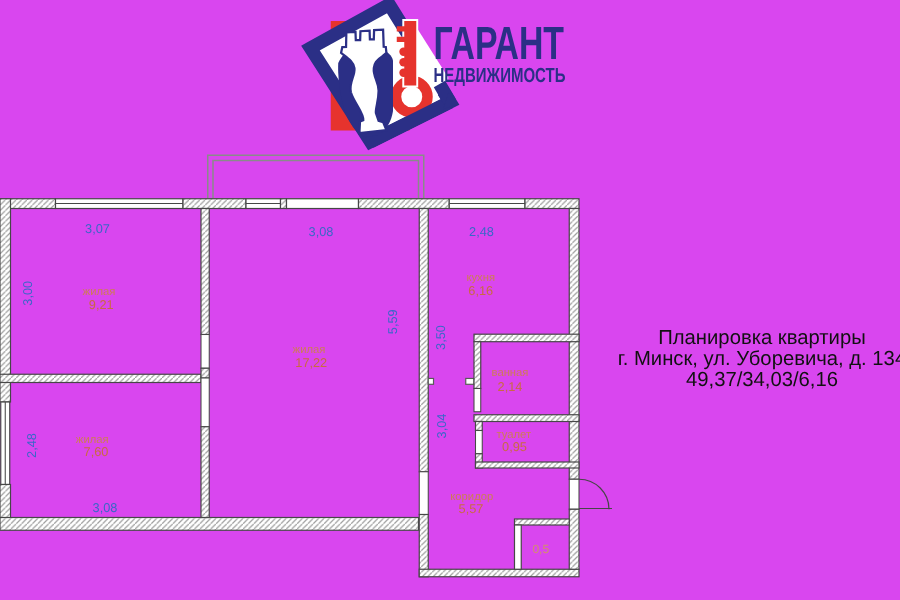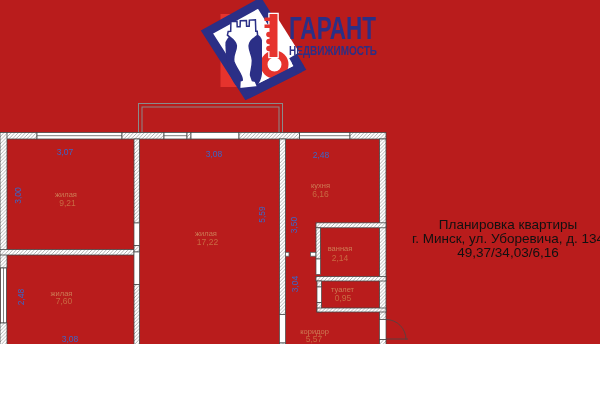--- a/index.html
+++ b/index.html
@@ -1,16 +1,16 @@
 <!DOCTYPE html>
 <html><head>
 <meta charset="utf-8">
 <style>
   html,body{margin:0;padding:0;background:#ffffff;}
-  .page{position:relative;width:600px;height:344px;background:#b91c1c;overflow:hidden;}
+  .page{position:relative;width:600px;height:400px;background:#d946ef;overflow:hidden;}
   svg{display:block;}
   text{font-family:"Liberation Sans", sans-serif;}
 </style>
 </head>
 <body>
 <div class="page">
 <svg width="600" height="400" viewBox="0 0 600 400" xmlns="http://www.w3.org/2000/svg">
 <defs>
   <pattern id="hatch" width="3.6" height="3.6" patternUnits="userSpaceOnUse">
     <rect width="3.6" height="3.6" fill="#ffffff"></rect>

